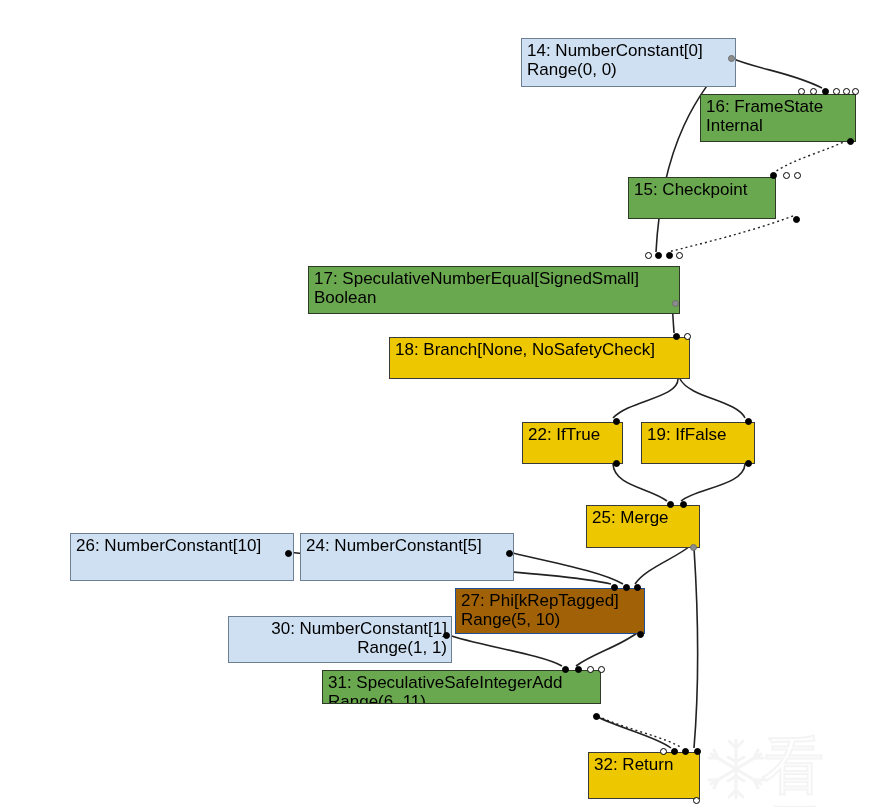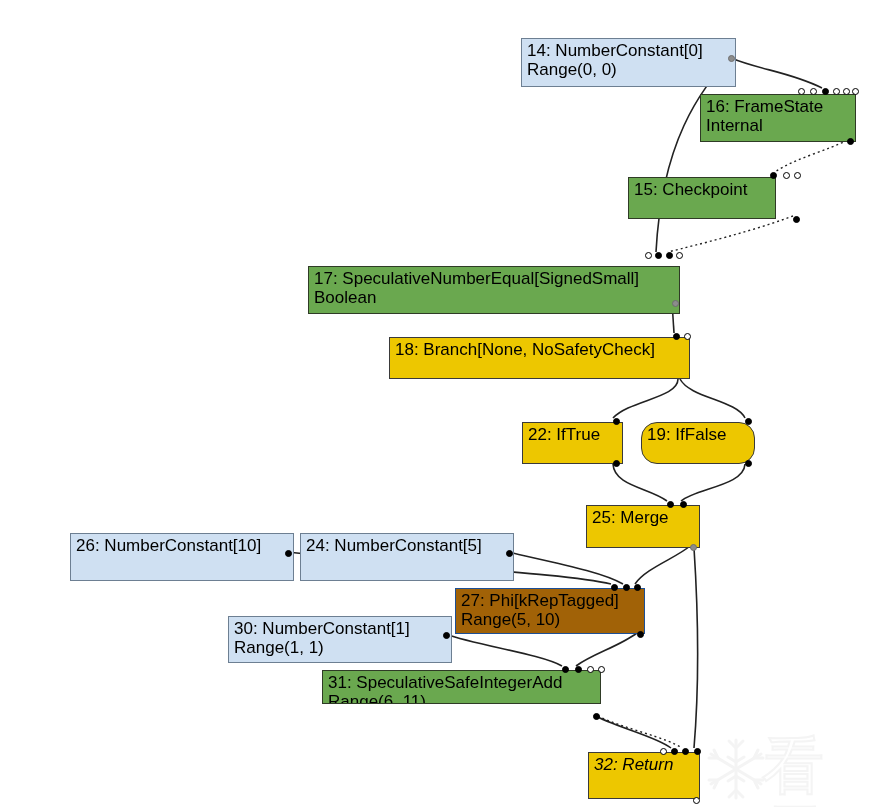--- a/index.html
+++ b/index.html
@@ -138,45 +138,45 @@
       <div class="node green" style="left: 308px; top: 256px; width: 372px; height: 48px; margin-top: 10px;">
         <span class="line">17: SpeculativeNumberEqual[SignedSmall]</span>
         <span class="line">Boolean</span>
       </div>
       <div class="node yellow" style="left: 389px; top: 337px; width: 301px; height: 42px;">
         <span class="line">18: Branch[None, NoSafetyCheck]</span>
       </div>
       <div class="node yellow" style="left: 522px; top: 422px; width: 101px; height: 42px;">
         <span class="line">22: IfTrue</span>
       </div>
-      <div class="node yellow" style="left: 641px; top: 422px; width: 114px; height: 42px; border-radius: 16px;">
+      <div class="node yellow" style="left: 641px; top: 422px; width: 114px; height: 42px;">
         <span class="line">19: IfFalse</span>
       </div>
       <div class="node yellow" style="left: 586px; top: 505px; width: 114px; height: 43px;">
         <span class="line">25: Merge</span>
       </div>
       <div class="node constant" style="left: 70px; top: 505px; width: 224px; height: 48px;">
         <span class="line">26: NumberConstant[10]</span>
       </div>
       <div class="node constant" style="left: 300px; top: 505px; width: 214px; height: 48px;">
         <span class="line">24: NumberConstant[5]</span>
       </div>
-      <div class="node constant" style="left: 228px; top: 588px; width: 224px; height: 47px;">
+      <div class="node constant" style="left: 228px; top: 588px; width: 224px; height: 47px; text-align: right;">
         <span class="line">30: NumberConstant[1]</span>
         <span class="line">Range(1, 1)</span>
       </div>
       <div class="node phi" style="left: 455px; top: 588px; width: 190px; height: 46px;">
         <span class="line">27: Phi[kRepTagged]</span>
         <span class="line">Range(5, 10)</span>
       </div>
       <div class="node green" style="left: 322px; top: 670px; width: 279px; height: 34px;">
         <span class="line">31: SpeculativeSafeIntegerAdd</span>
         <span class="line">Range(6, 11)</span>
       </div>
-      <div class="node yellow" style="left: 588px; top: 752px; width: 112px; height: 47px; font-style: italic;">
+      <div class="node yellow" style="left: 588px; top: 752px; width: 112px; height: 47px;">
         <span class="line">32: Return</span>
       </div>
     </div>
   <div id="port-layer">
       <span class="port grey" style="left: 728px; top: 55px;"></span>
       <span class="port open" style="left: 798px; top: 88px;"></span>
       <span class="port open" style="left: 810px; top: 88px;"></span>
       <span class="port filled" style="left: 822px; top: 88px;"></span>
       <span class="port open" style="left: 833px; top: 88px;"></span>
       <span class="port open" style="left: 843px; top: 88px;"></span>

